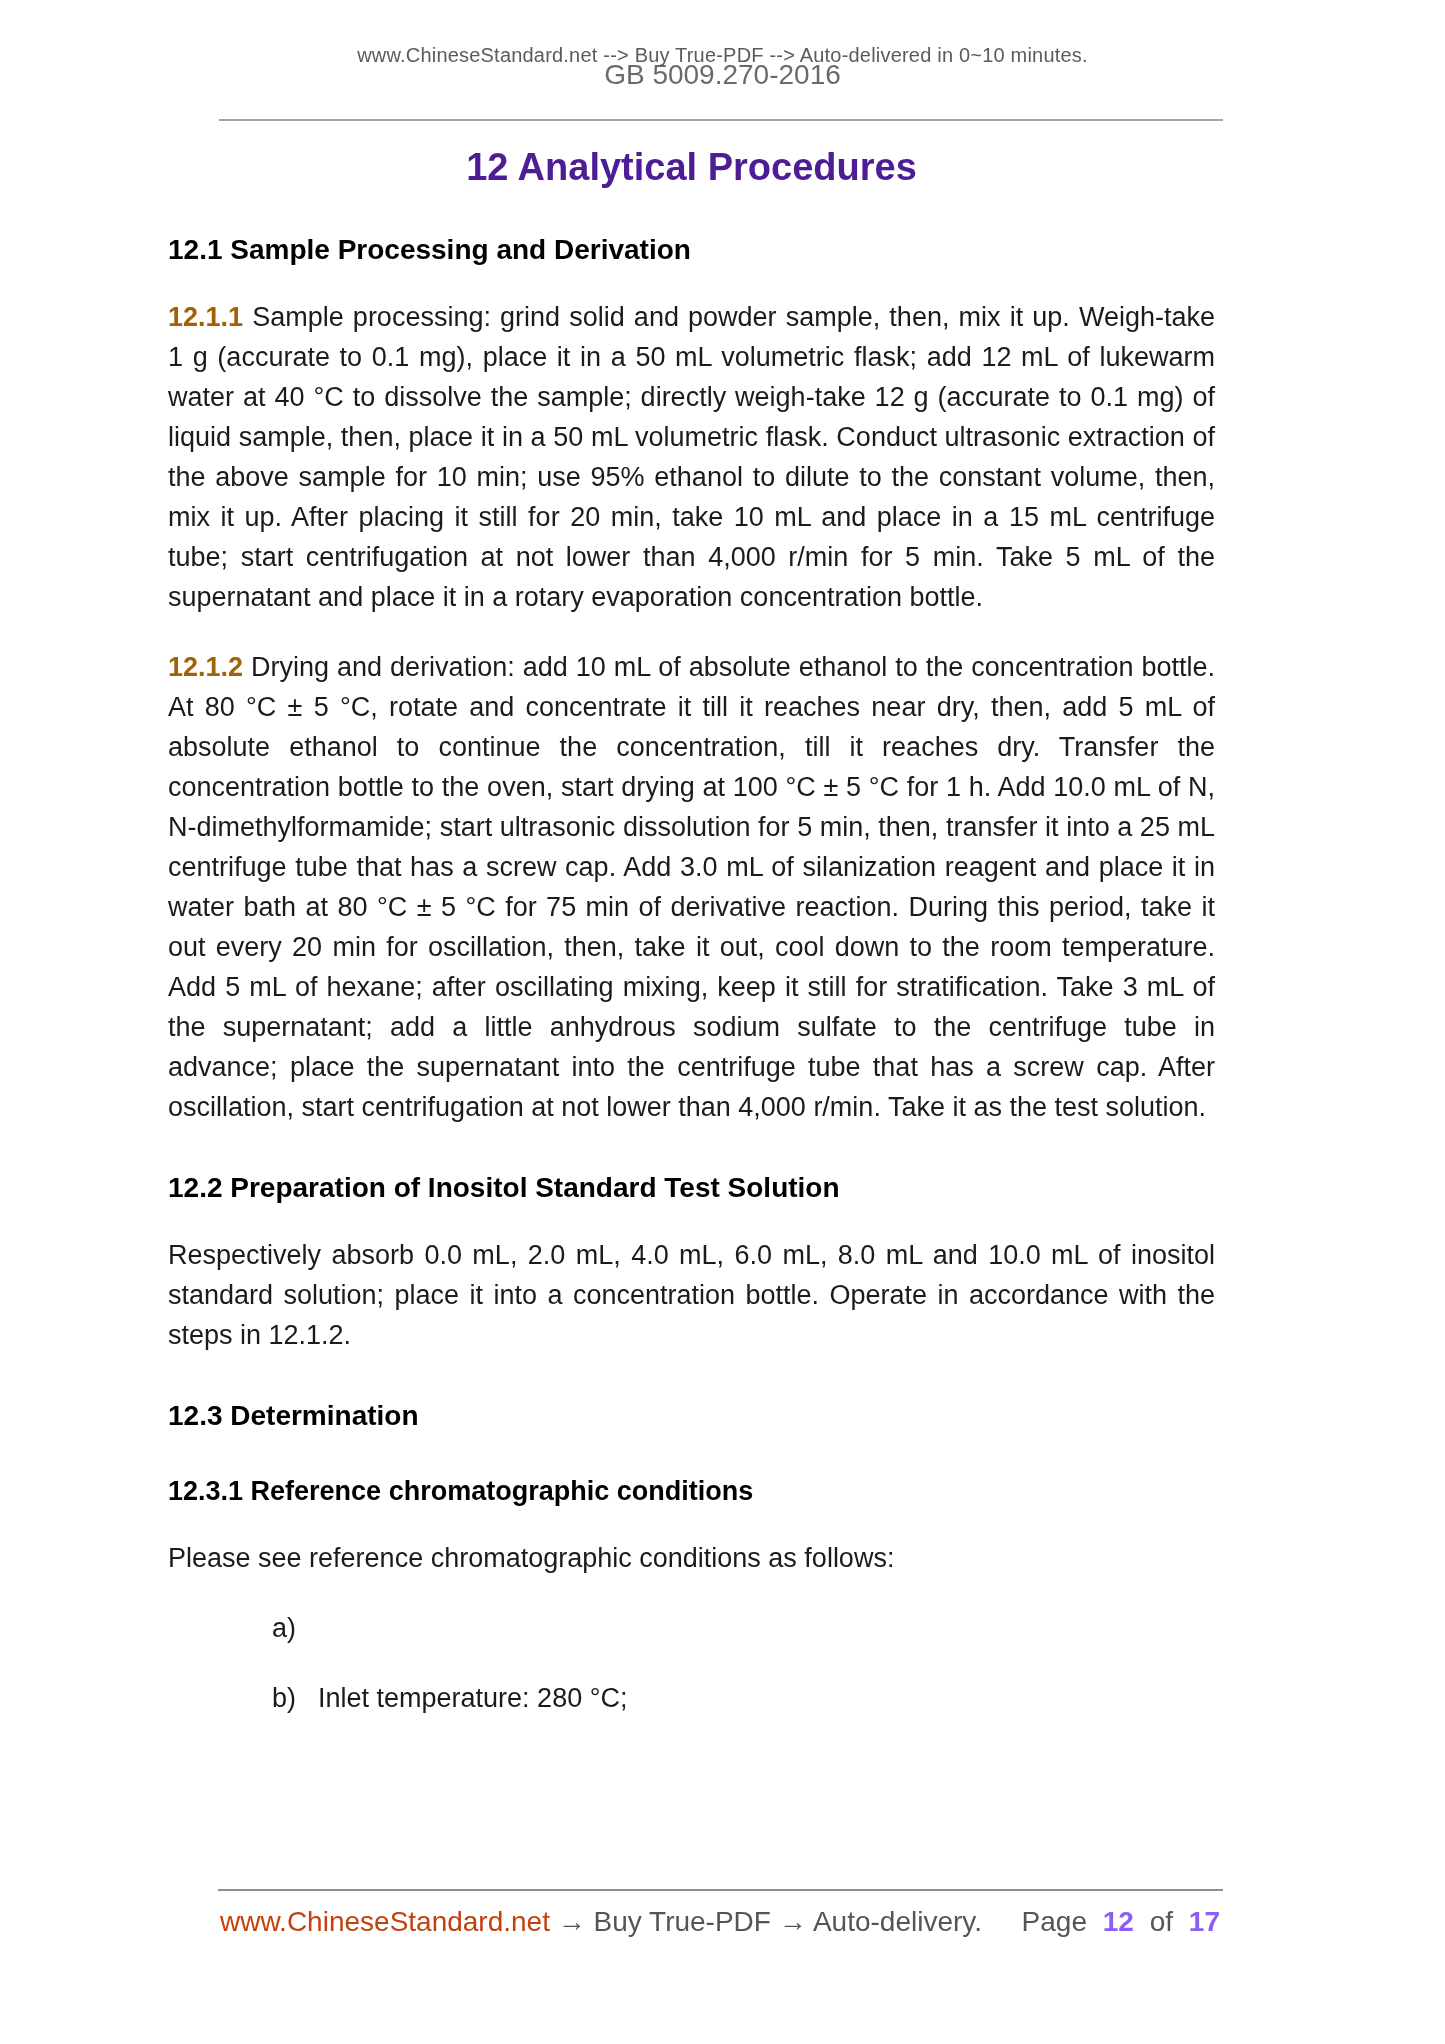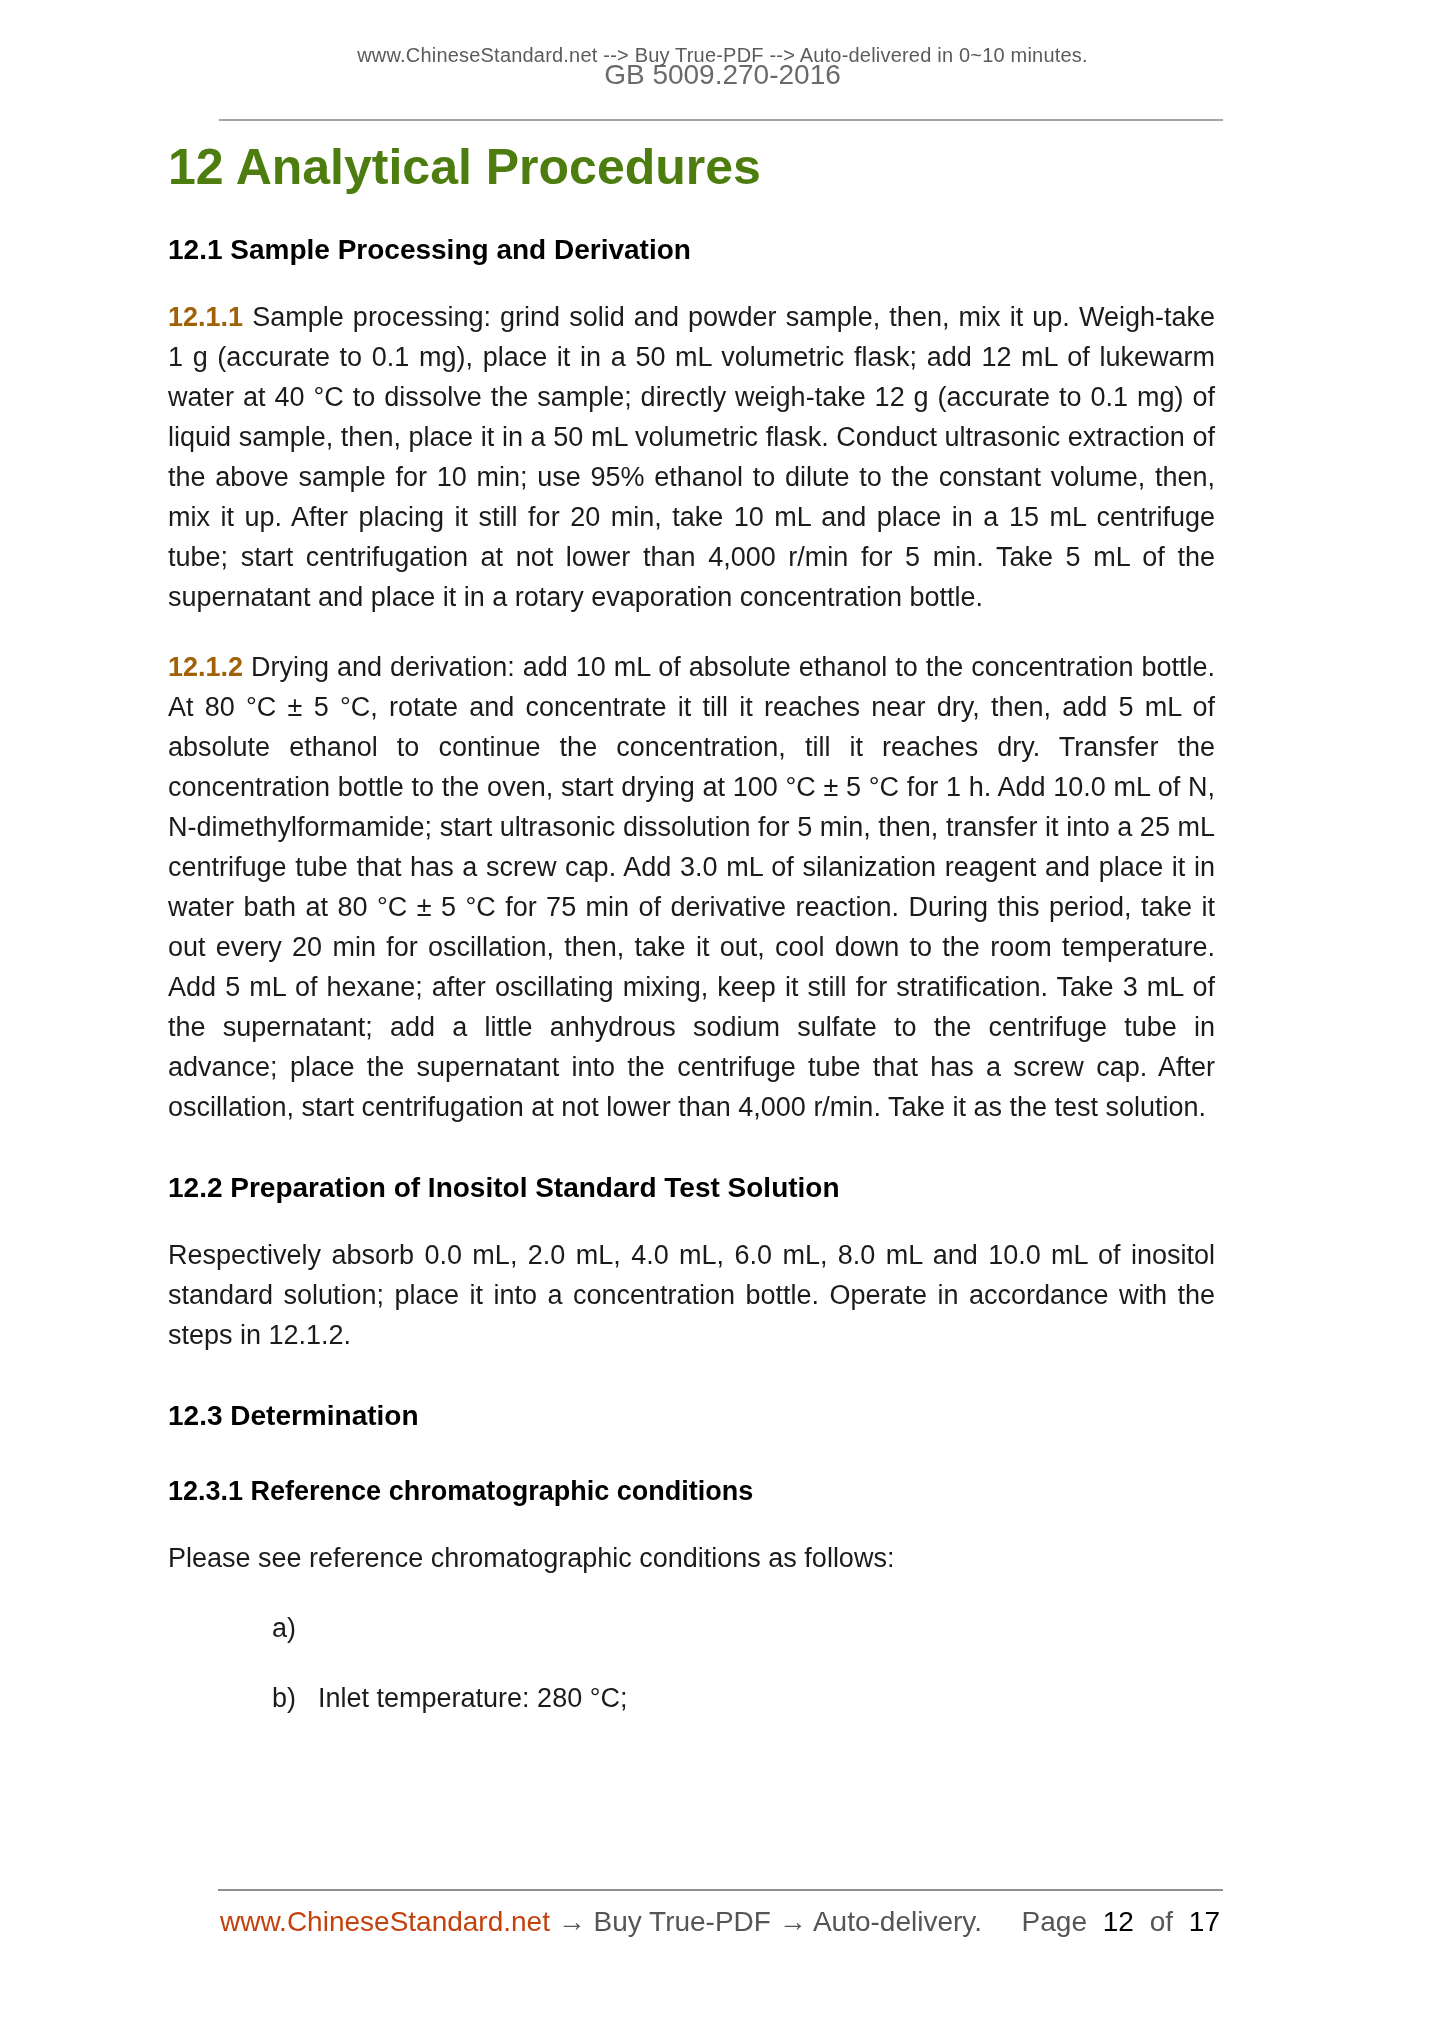--- a/index.html
+++ b/index.html
@@ -39,25 +39,26 @@
     border-top: 2px solid #a5a5a5;
   }
   
   .content {
     position: absolute;
     top: 121px; left: 168px;
     width: 1047px;
     color: #1b1b1b;
   }
   h1.doc-title {
-    font-size: 50px;
+    font-size: 38px;
     line-height: 44px;
     margin: 24px 0 0 0;
     font-weight: bold;
-    color: #4d7c0f;
+    color: #4c1d95;
+    text-align: center;
   }
   h2.sec {
     font-size: 28px;
     line-height: 34px;
     margin: 44px 0 0 0;
     font-weight: bold;
     color: #000000;
   }
   h3.subsec {
     font-size: 27px;
@@ -108,21 +109,21 @@
     line-height: 36px;
     color: #555555;
     white-space: nowrap;
   }
   .footer-link {
     color: #c2410c;
     cursor: pointer;
   }
   .page-indicator span { margin-left: 8px; }
   .page-indicator span:first-child { margin-left: 0; }
-  .pg-num { font-weight: normal; color: #000000; }
+  .pg-num { font-weight: bold; color: #8b5cf6; }
 </style>
 </head>
 <body>
 
 <div class="watermark">GB 5009.270-2016</div>
 <div class="banner">www.ChineseStandard.net --&gt; Buy True-PDF --&gt; Auto-delivered in 0~10 minutes.</div>
 <div class="header-rule"></div>
 
 <div class="content">
 

